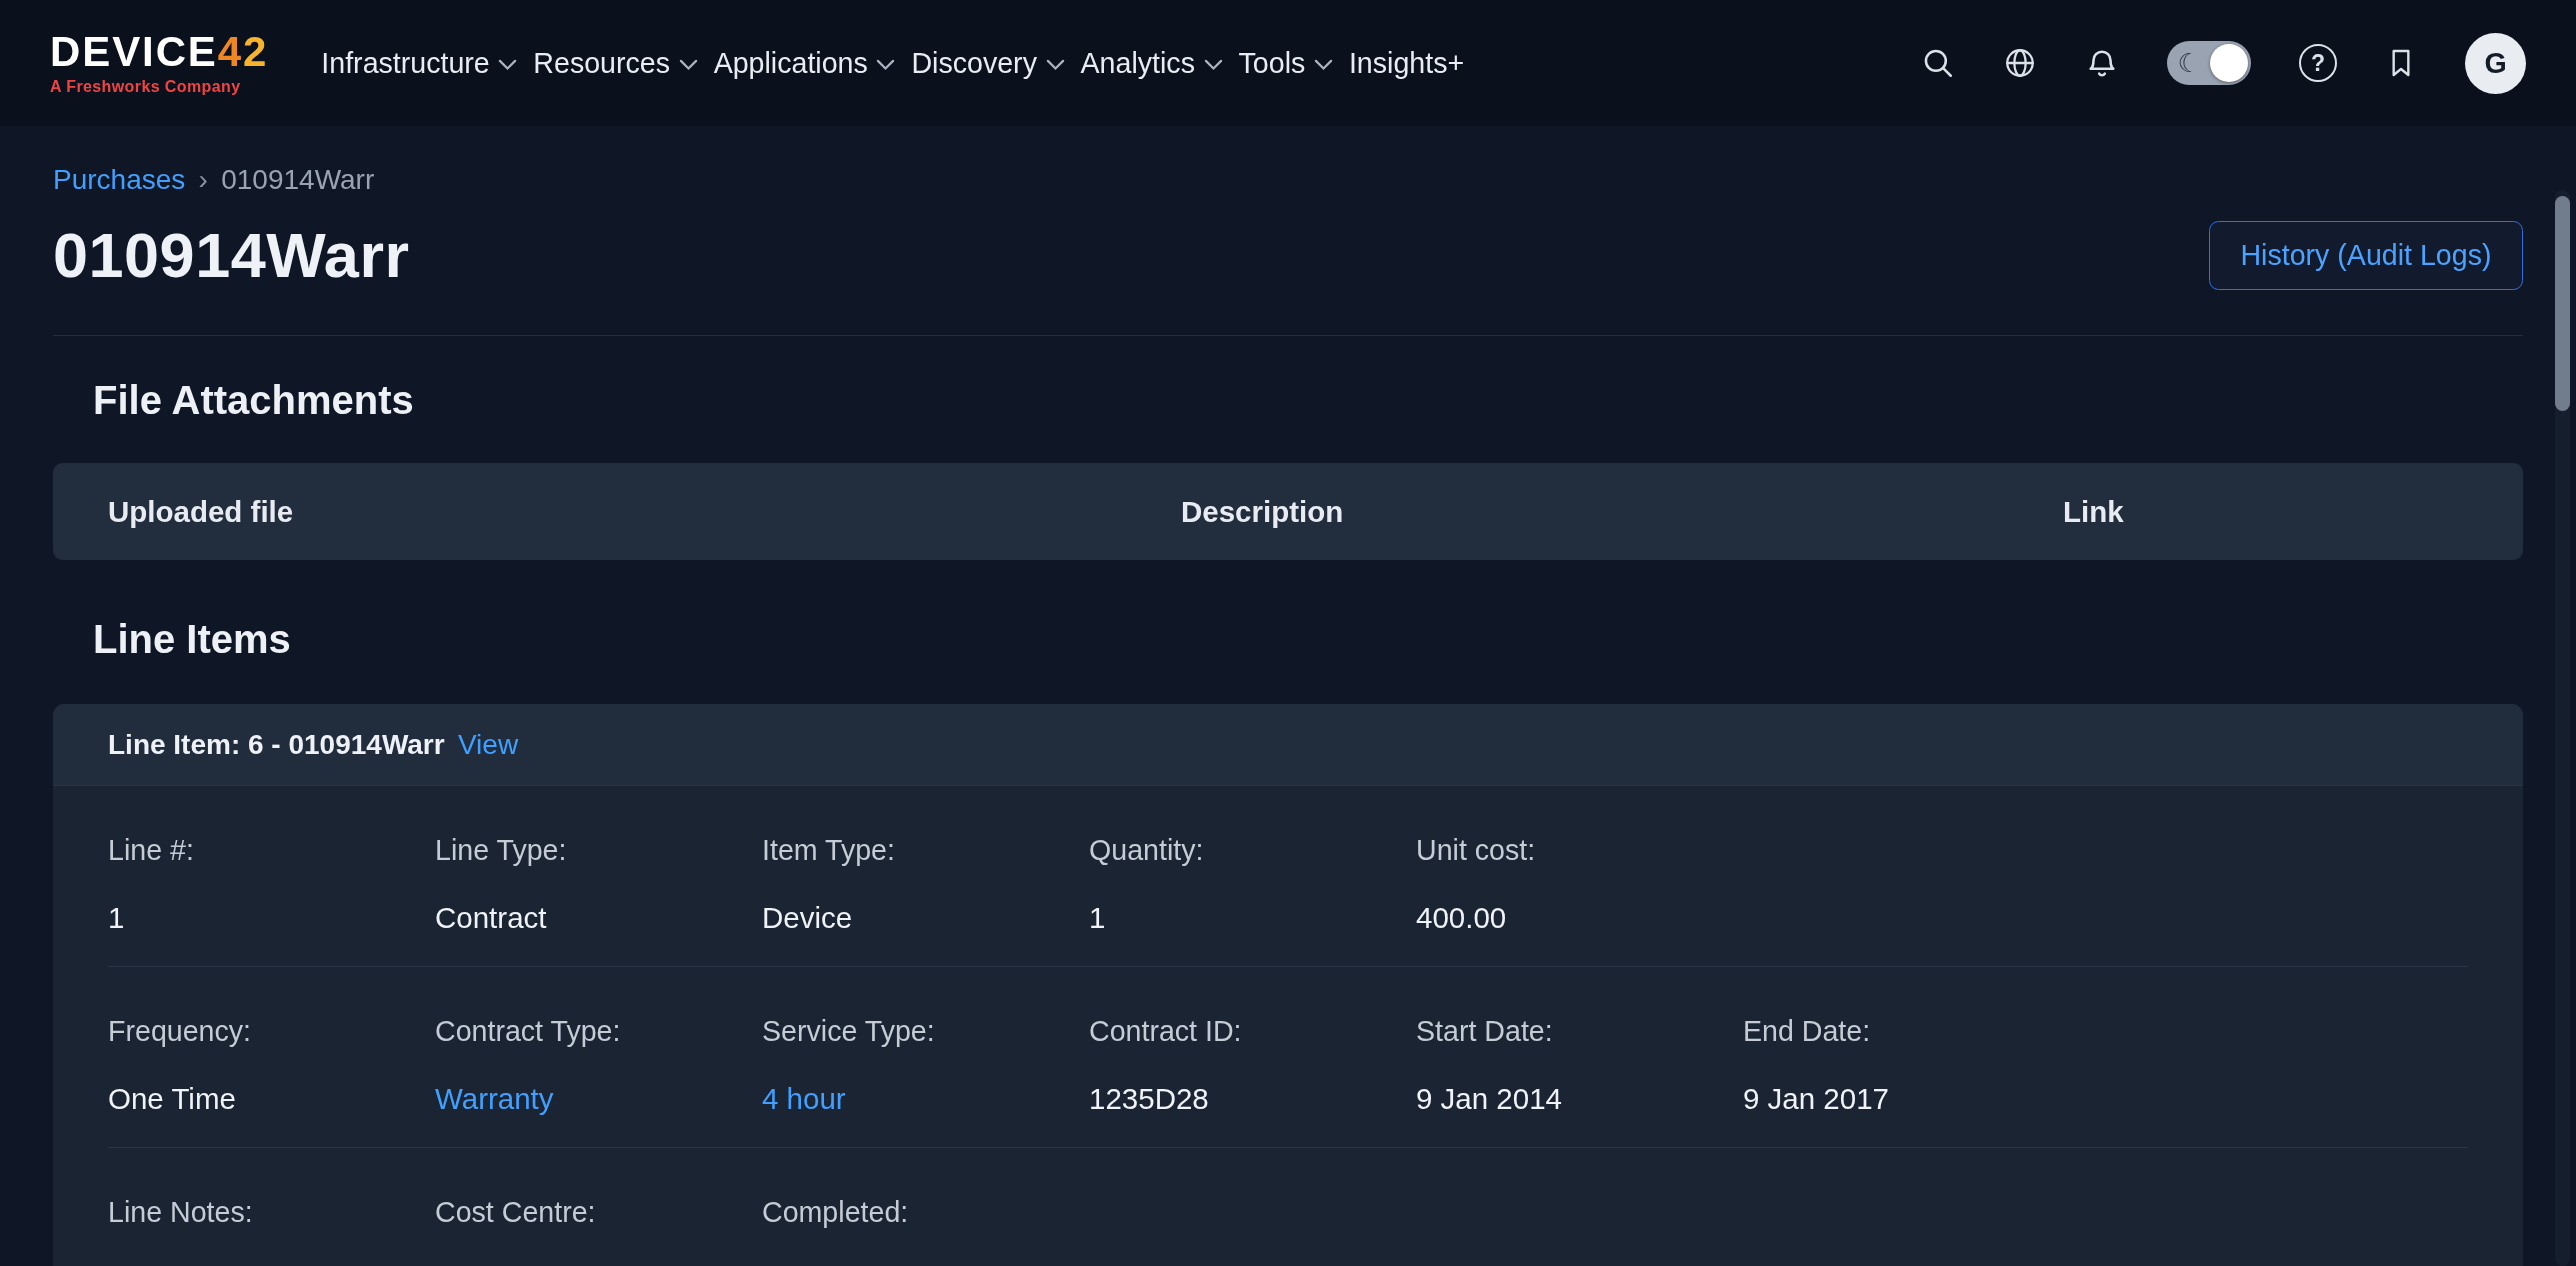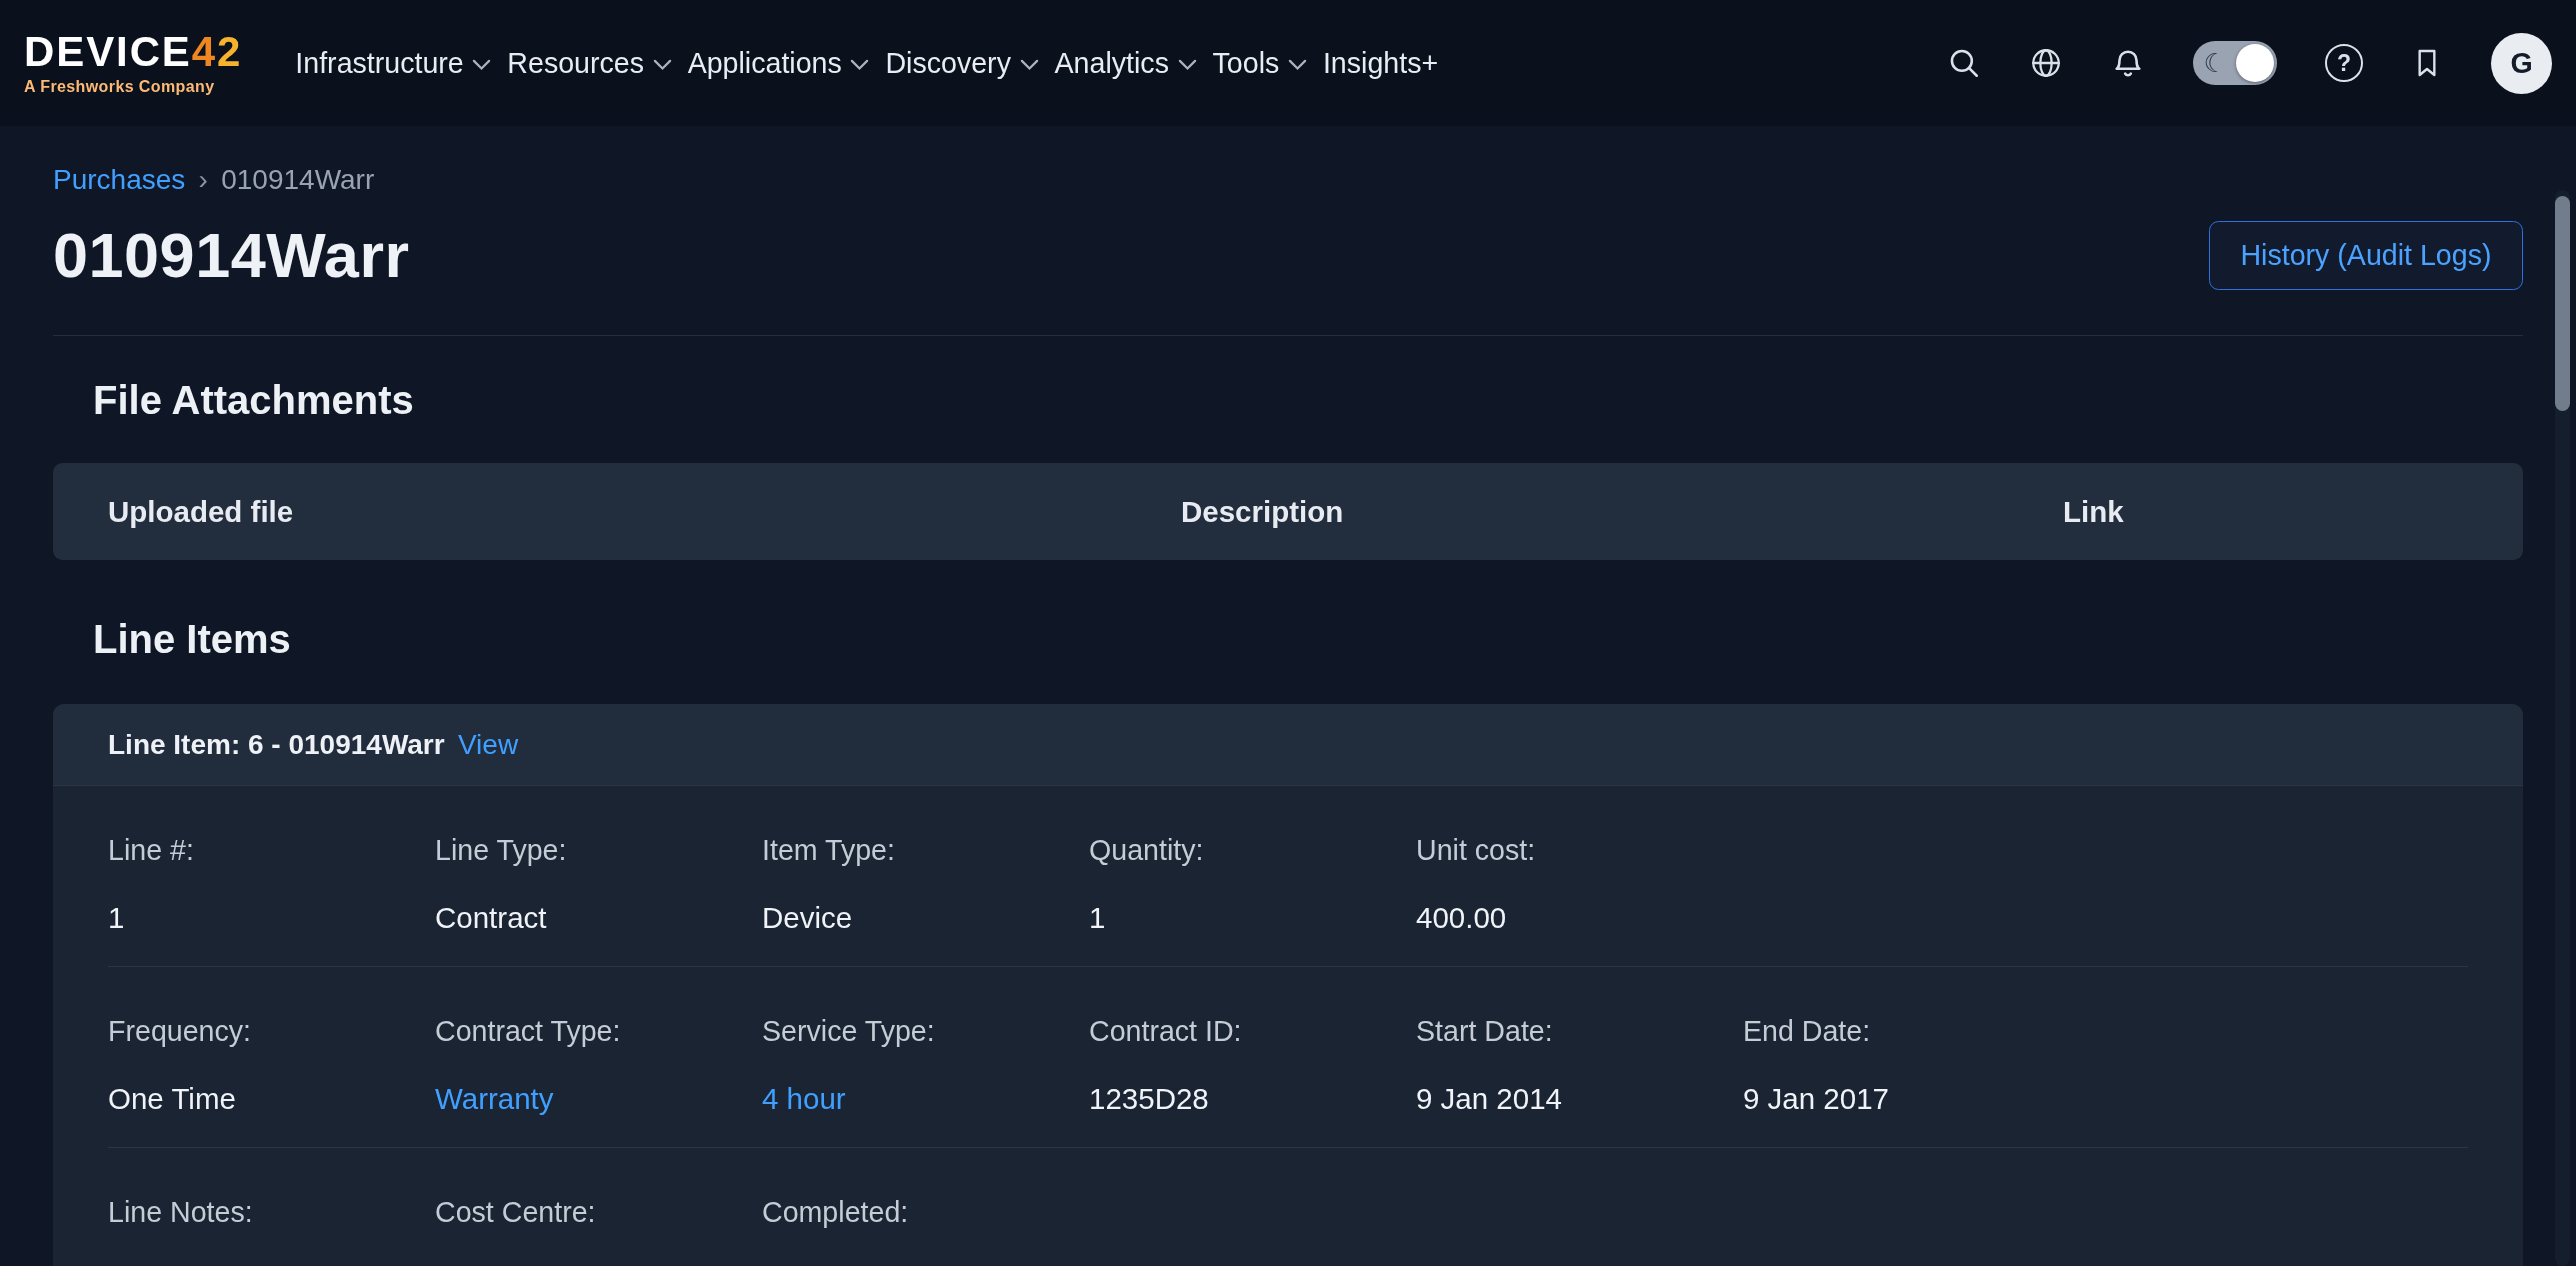--- a/index.html
+++ b/index.html
@@ -11,27 +11,27 @@
     overflow: hidden;
     position: relative;
   }
 
   
   .topnav {
     height: 126px;
     background: #0a101c;
     display: flex;
     align-items: center;
-    padding: 0 24px;
+    padding: 0 50px;
   }
   .logo { display: flex; flex-direction: column; line-height: 1; cursor: pointer; }
   .logo-main { font-size: 42px; font-weight: 800; letter-spacing: 1.9px; color: #ffffff; }
   .logo-main .accent1 { color: #ee8722; }
   .logo-main .accent2 { color: #f7b32b; }
-  .logo-sub { font-size: 16px; color: #fdba74; margin-top: 6.7px; letter-spacing: 0.4px; font-weight: 600; }
+  .logo-sub { font-size: 16px; color: #ef4444; margin-top: 6.7px; letter-spacing: 0.4px; font-weight: 600; }
 
   .nav-items { display: flex; align-items: center; gap: 16px; margin-left: 53px; list-style: none; }
   .nav-item {
     display: flex; align-items: center; gap: 8.6px;
     font-size: 28.6px; font-weight: 500; color: #e9edf3; cursor: pointer;
     white-space: nowrap;
   }
   .chev { display: inline-flex; margin-top: 3.8px; }
   .chev svg { stroke: #aab3c0; }
 

